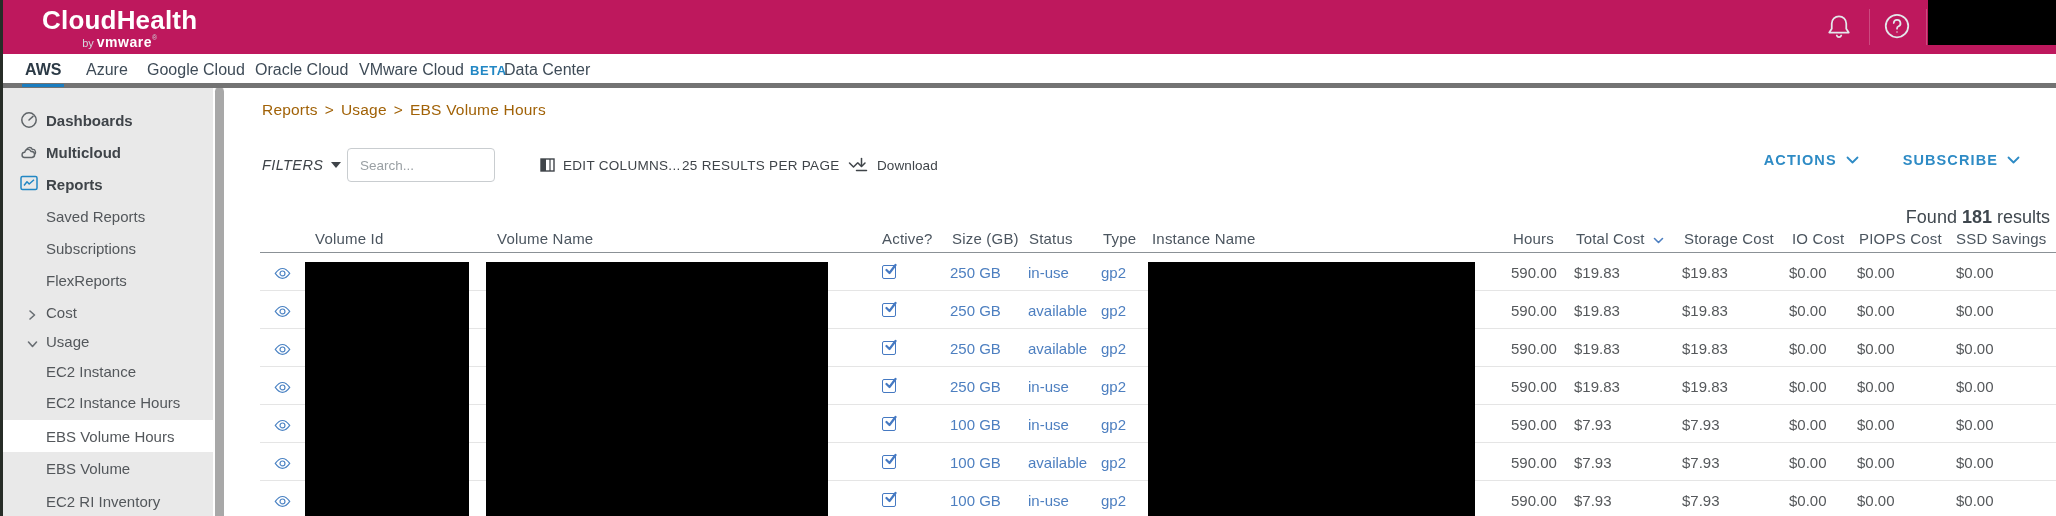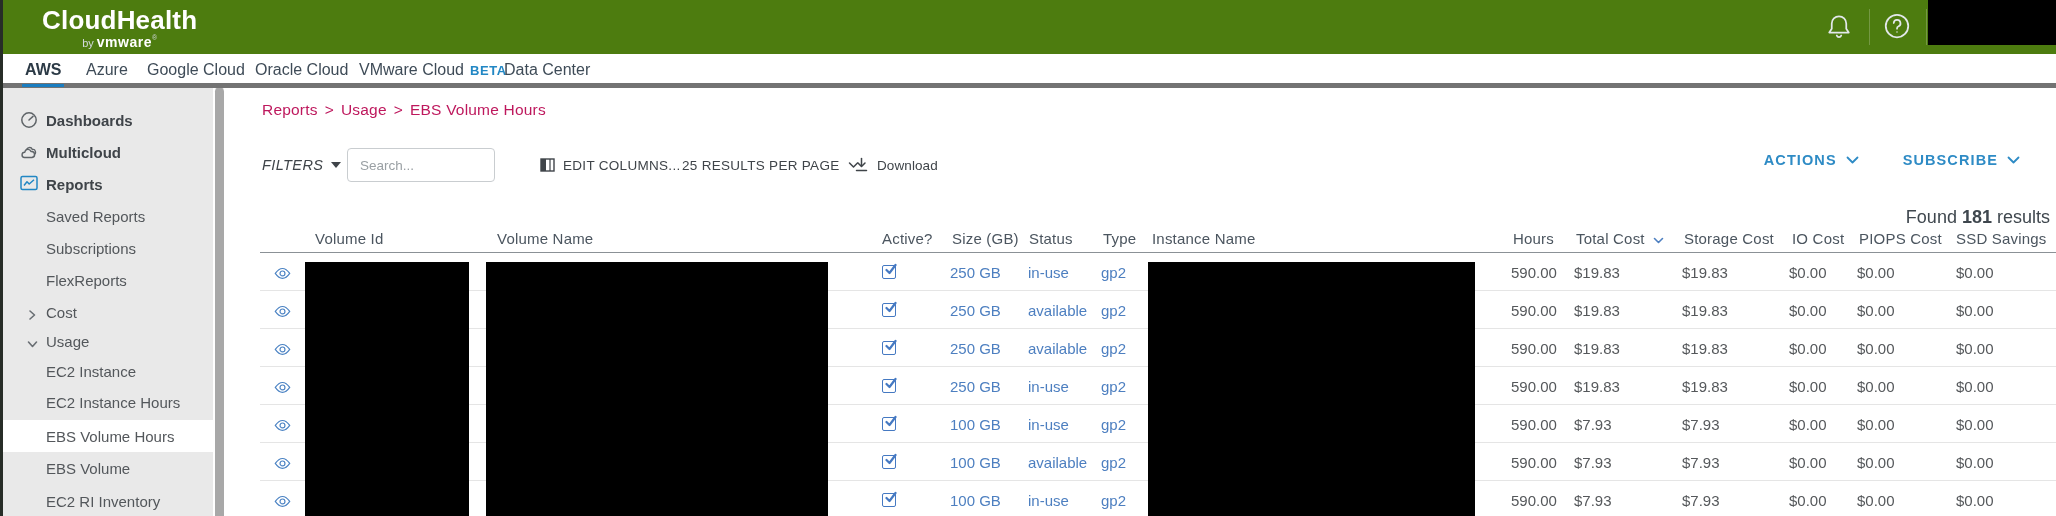--- a/index.html
+++ b/index.html
@@ -4,21 +4,21 @@
 <style>
   * { margin:0; padding:0; box-sizing:border-box; }
   html,body { width:2056px; height:516px; overflow:hidden; background:#fff; }
   body { font-family:"Liberation Sans", sans-serif; }
   .app { position:relative; width:2056px; height:516px; background:#fff; overflow:hidden; }
 
   
   .edge { position:absolute; left:0; top:0; width:3px; height:516px; background:#272d27; z-index:60; }
 
   
-  .topbar { position:absolute; left:0; top:0; width:2056px; height:54px; background:#4d7c0f; z-index:40; }
+  .topbar { position:absolute; left:0; top:0; width:2056px; height:54px; background:#be185d; z-index:40; }
   .logo { position:absolute; left:42px; top:5px; cursor:pointer; }
   .logo-title { color:#fff; font-size:26px; font-weight:700; letter-spacing:0.2px; }
   .logo-sub { margin-top:-2px; text-align:center; color:#d4dade; font-size:11px; }
   .logo-sub b { font-size:14px; color:#fff; letter-spacing:0.5px; }
   .logo-sub .reg { font-size:7px; vertical-align:top; color:#cfd6da; }
   .tb-icon { position:absolute; top:11px; width:30px; height:30px; color:#e3e8eb; cursor:pointer; }
   .tb-divider { position:absolute; top:9px; width:1px; height:36px; background:rgba(255,255,255,0.22); }
   .tb-redact { position:absolute; left:1928px; top:0; width:128px; height:45px; background:#000; }
 
   
@@ -33,21 +33,21 @@
   .side-item { position:absolute; left:0; width:213px; height:32px; display:flex; align-items:center; padding-left:46px; font-size:15px; color:#53575b; cursor:pointer; white-space:nowrap; }
   .side-item.lvl1 { font-weight:700; color:#3f4449; }
   .side-item.active { background:#fff; }
   .side-icon { position:absolute; left:20px; top:50%; transform:translateY(-50%); width:18px; height:18px; color:#5f6468; }
   .side-icon.blue { color:#2287c4; }
   .side-chev { position:absolute; left:27px; top:50%; transform:translateY(-50%); width:11px; height:11px; color:#6a6f74; }
   .scroll-thumb { position:absolute; left:215px; top:87px; width:9px; height:429px; background:#a8a8a8; border-radius:5px 5px 0 0; z-index:31; cursor:pointer; }
 
   
   .main { position:absolute; left:228px; top:88px; width:1828px; height:428px; }
-  .breadcrumb { position:absolute; left:34px; top:13px; font-size:15.5px; color:#be185d; letter-spacing:0.2px; }
+  .breadcrumb { position:absolute; left:34px; top:13px; font-size:15.5px; color:#a16207; letter-spacing:0.2px; }
   .breadcrumb .crumb { cursor:pointer; }
   .breadcrumb .sep { margin:0 7px; }
 
   .page-actions { position:absolute; top:23px; right:36px; display:flex; gap:44px;margin-top:41px; }
   .pa-btn { display:flex; align-items:center; gap:9px; color:#2e8bc5; font-size:14.5px; font-weight:600; letter-spacing:1.1px; cursor:pointer; }
   .pa-btn svg { width:13px; height:8px; }
 
   
   .toolbar { position:absolute; left:34px; top:57px; right:0; height:40px; }
   .filters-btn { position:absolute; left:0; top:50%; transform:translateY(-50%); display:flex; align-items:center; gap:8px; font-size:14.5px; color:#3f4449; letter-spacing:0.4px; cursor:pointer;font-style:italic; }

